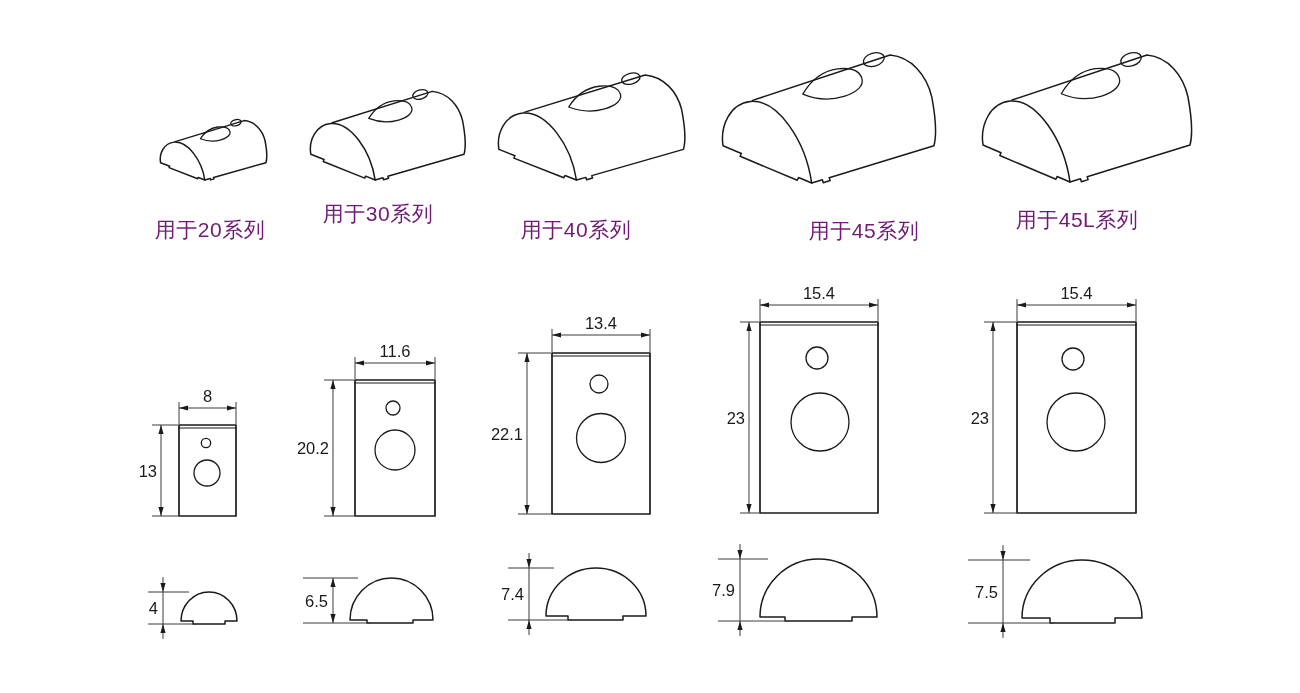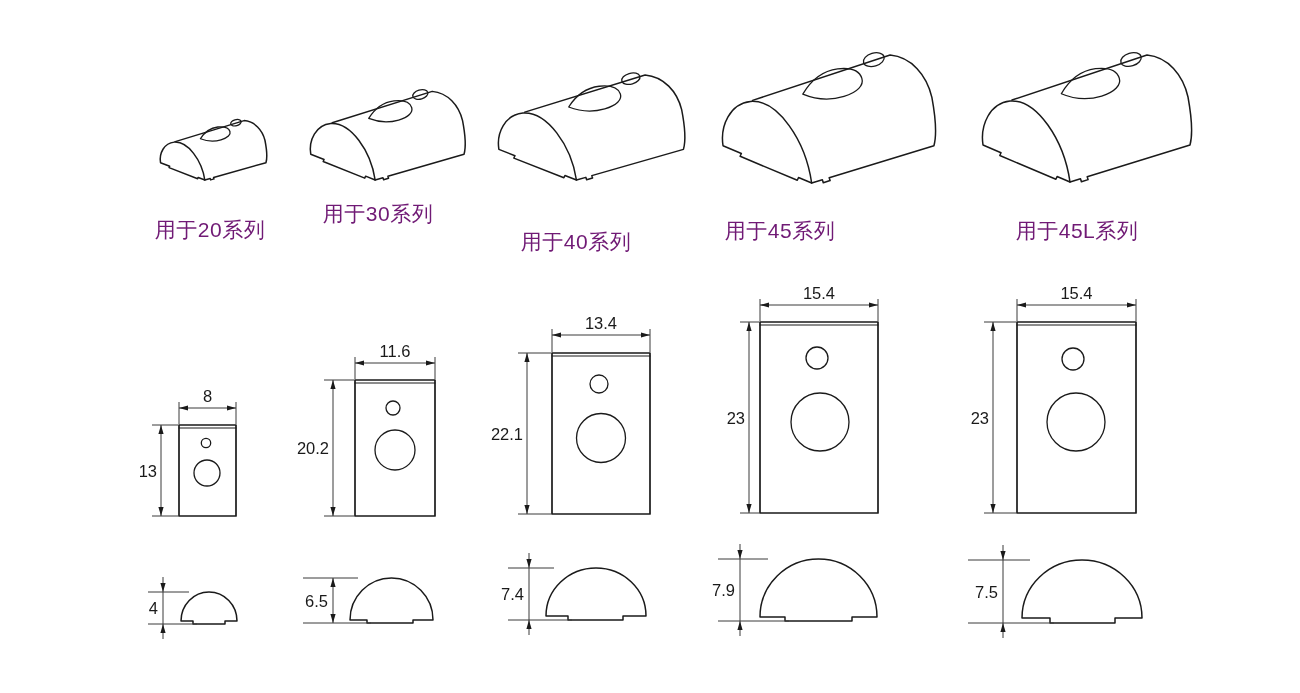--- a/index.html
+++ b/index.html
@@ -243,16 +243,16 @@
             <polygon points="1003,560 1000.4,551 1005.6,551" fill="#1a1a1a"></polygon>
             <polygon points="1003,623 1000.4,632 1005.6,632" fill="#1a1a1a"></polygon>
             <text x="998" y="597.5" text-anchor="end">7.5</text>
           </g>
         </g>
       </g>
     </svg>
 
   <div class="series-label" style="left:210px;top:216px;">用于20系列</div>
   <div class="series-label" style="left:378px;top:200px;">用于30系列</div>
-  <div class="series-label" style="left:576px;top:228px;">用于40系列</div>
-  <div class="series-label" style="left:780px;top:217px;">用于45系列</div>
-  <div class="series-label" style="left:1077px;top:217px;">用于45L系列</div>
+  <div class="series-label" style="left:576px;top:216px;">用于40系列</div>
+  <div class="series-label" style="left:864px;top:217px;">用于45系列</div>
+  <div class="series-label" style="left:1077px;top:206px;">用于45L系列</div>
 </div>
 
 </body></html>

